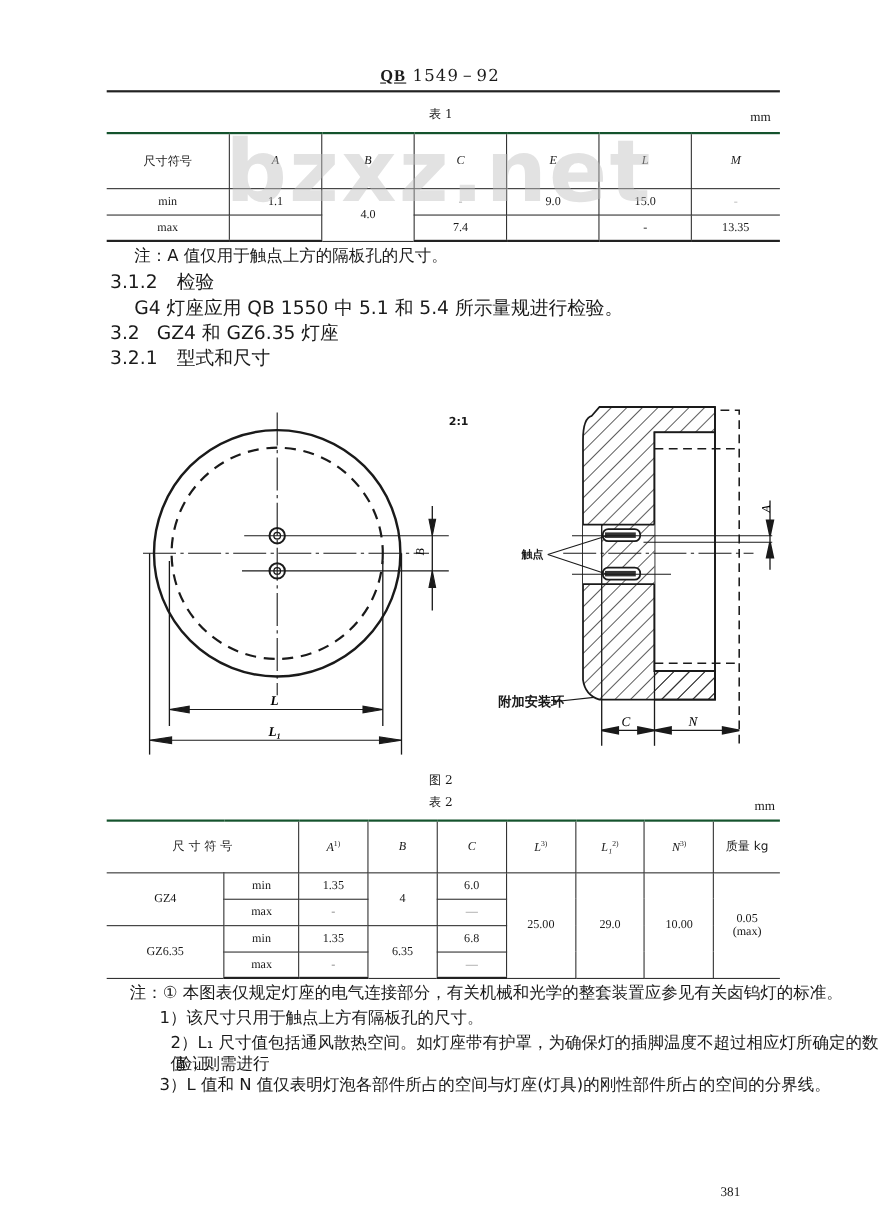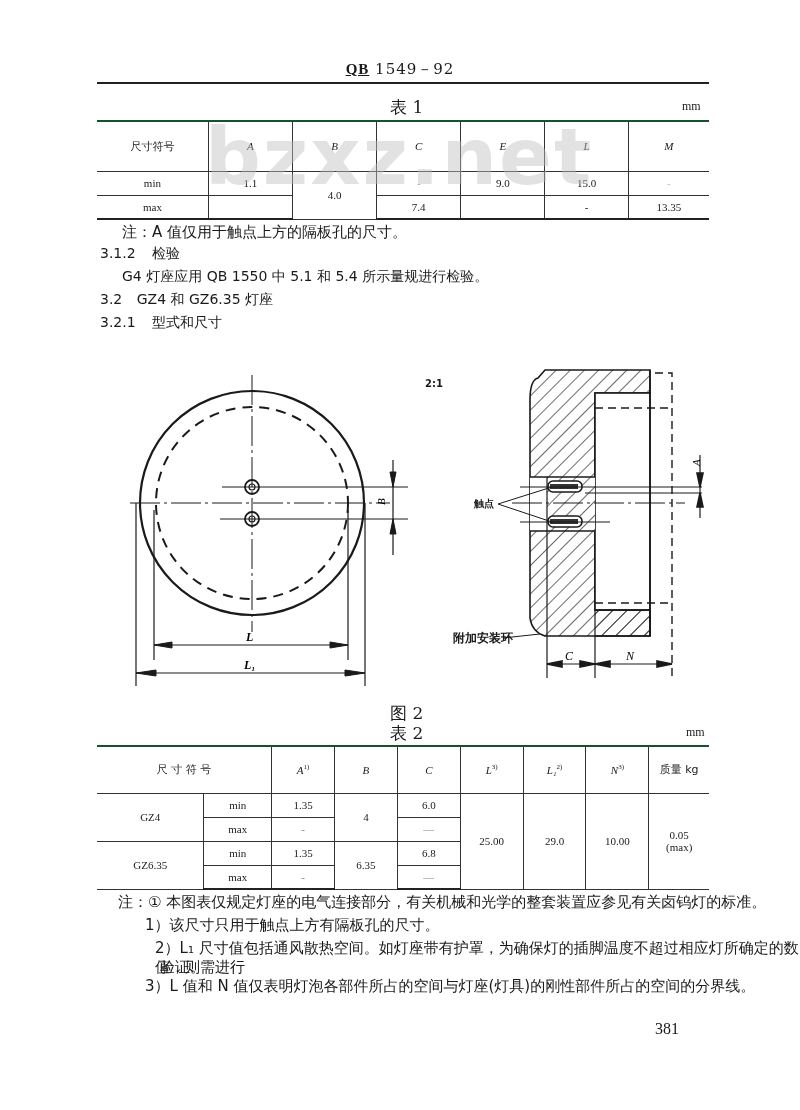--- a/index.html
+++ b/index.html
@@ -2,36 +2,36 @@
 <html><head>
 <meta charset="utf-8">
 <style>
   html, body { margin: 0; padding: 0; background: #ffffff; }
   body { width: 800px; height: 1110px; position: relative; overflow: hidden;
          font-family: "DejaVu Serif", "Liberation Serif", serif; color: #1a1a1a; }
   .abs { position: absolute; }
   .header { left: 0; width: 800px; top: 60px; text-align: center; font-size: 15px; letter-spacing: 1px; }
   .header b { font-family: "Liberation Serif", serif; font-weight: bold; text-decoration: underline; }
   .rule { left: 97px; width: 612px; height: 2px; background: #222; }
-  .caption { font-size: 17px; }
+  .caption { font-size: 11px; }
   .unit { font-size: 12px; font-family: "Liberation Serif", serif; }
   table.std { border-collapse: collapse; position: absolute; font-size: 11px; font-family: "Liberation Serif", serif; }
   table.std td { border: 1px solid #333; text-align: center; padding: 0; }
   table.std tr:first-child td { border-top: 2px solid #14532d; }
   table.std tr:last-child td { border-bottom: 2px solid #222; }
   table.std td:first-child { border-left: none; }
   table.std td:last-child { border-right: none; }
   .it { font-style: italic; }
   .hdr-cn { font-family: "DejaVu Sans", sans-serif; font-size: 11px; }
   .note { font-size: 15px; font-family: "DejaVu Sans", sans-serif; }
-  .sec { font-size: 14px; font-family: "DejaVu Sans", sans-serif; }
+  .sec { font-size: 17px; font-family: "DejaVu Sans", sans-serif; }
   .watermark { left: 205px; top: 118px; font-family: "DejaVu Sans", sans-serif; font-weight: bold;
                font-size: 78px; color: rgba(190,190,190,0.45); letter-spacing: 2px; pointer-events: none; line-height: 1; }
   sup { font-size: 7px; }
-  .pageno { left: 655px; top: 1020px; font-size: 16px; font-family: "Liberation Serif", serif; }
+  .pageno { left: 655px; top: 1076px; font-size: 12px; font-family: "Liberation Serif", serif; }
 </style>
 </head>
 <body>
 
 <div class="abs header">
   <b>QB</b>
   <span>1549－92</span>
 </div>
 <div class="abs rule" style="top:82px;"></div>
 
@@ -117,21 +117,21 @@
     <line x1="245" y1="143" x2="245" y2="326" stroke-width="1.2"></line>
     <line x1="16" y1="313" x2="245" y2="313" stroke-width="1"></line>
     <polygon points="16,313 36,310 36,316" fill="#1a1a1a"></polygon>
     <polygon points="245,313 225,310 225,316" fill="#1a1a1a"></polygon>
   </g>
   <text x="262" y="148" font-size="11" font-style="italic" font-family="Liberation Serif, serif" transform="rotate(-90 262 145)">B</text>
   <text x="126" y="281" font-size="12" font-style="italic" font-weight="bold" font-family="Liberation Serif, serif">L</text>
   <text x="124" y="309" font-size="12" font-style="italic" font-weight="bold" font-family="Liberation Serif, serif">L₁</text>
 </svg>
 
-<div class="abs" style="left:425px; top:378px; font-size:10px; font-weight:bold; font-family:'DejaVu Sans',sans-serif;">2:1</div>
+<div class="abs" style="left:408px; top:378px; font-size:10px; font-weight:bold; font-family:'DejaVu Sans',sans-serif;">2:1</div>
 
 <svg class="abs" style="left:410px; top:360px;" width="320" height="330" viewBox="0 0 320 330">
   <defs>
     <pattern id="hatch" patternUnits="userSpaceOnUse" width="10" height="10" patternTransform="rotate(45)">
       <line x1="0" y1="0" x2="0" y2="10" stroke="#1a1a1a" stroke-width="1.3"></line>
     </pattern>
   </defs>
   <g stroke="#1a1a1a" fill="none" stroke-width="1.6">
 
     <path d="M128 18 Q120 20 120 40 L120 258 Q122 272 135 276 L240 276 L240 250 L185 250 L185 33 L240 33 L240 10 L135 10 Z" fill="url(#hatch)"></path>

